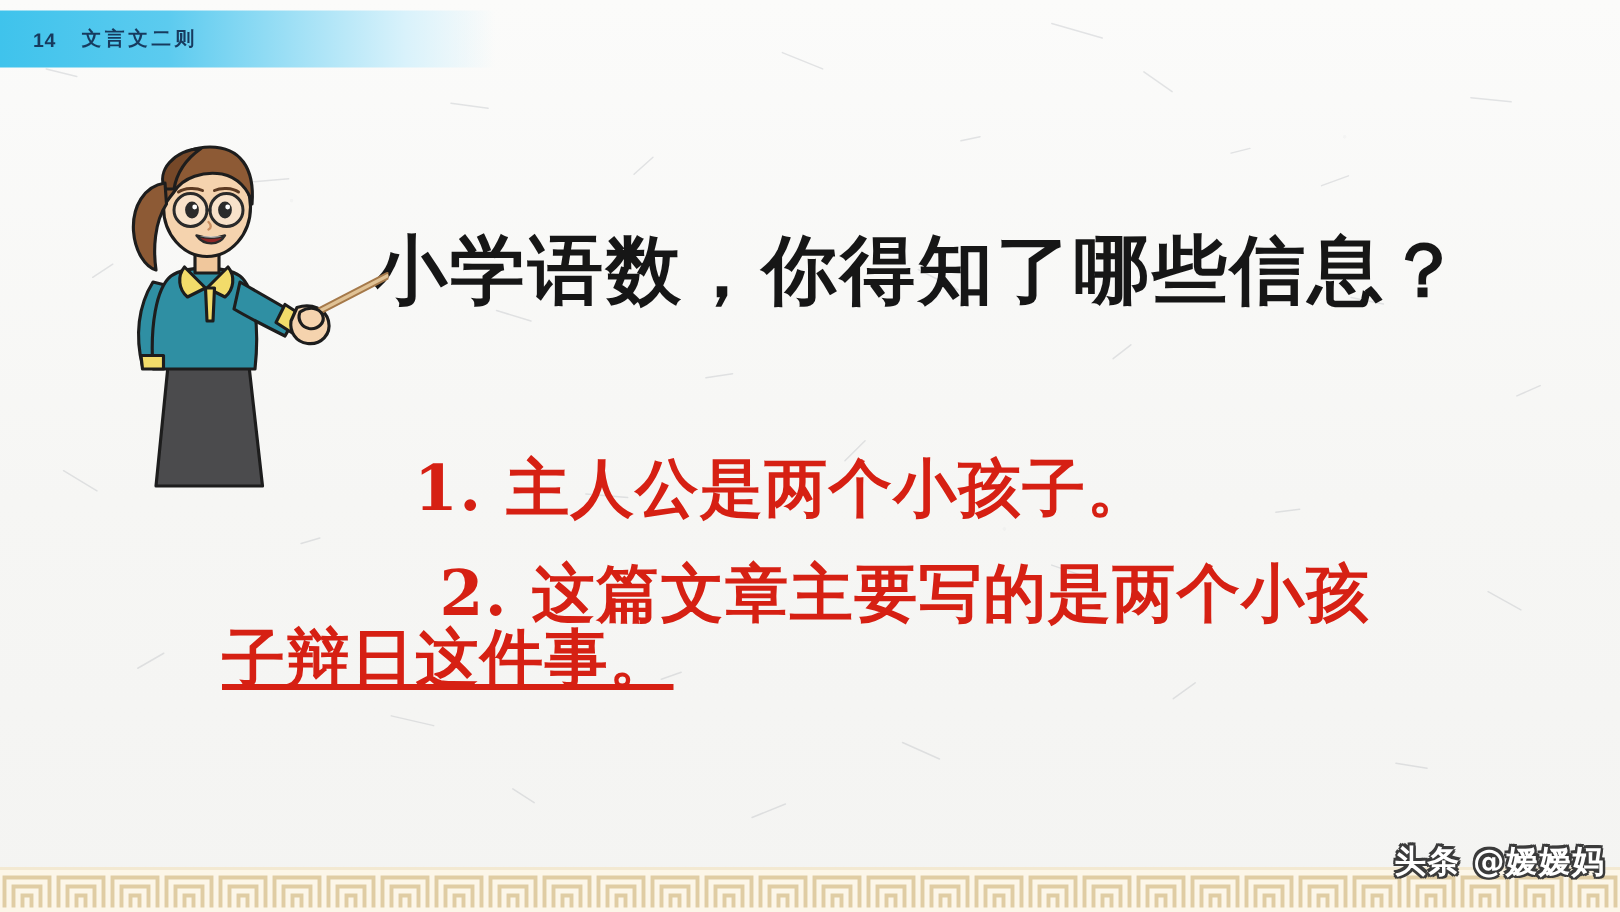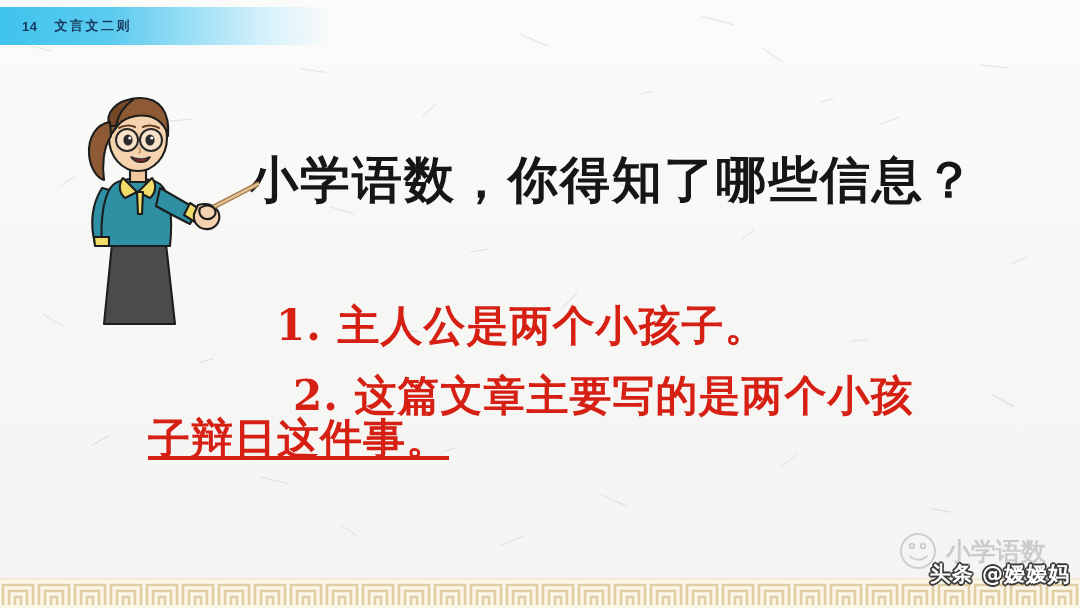--- a/index.html
+++ b/index.html
@@ -198,31 +198,20 @@
       </g>
     </svg>
   </div>
 
   <div class="question">小学语数，你得知了哪些信息？</div>
 
   <div class="answer answer-1">1. 主人公是两个小孩子。</div>
   <div class="answer answer-2">2. 这篇文章主要写的是两个小孩</div>
   <div class="answer answer-2b">子辩日这件事。</div>
 
-  <div class="wm-logo">
-    <svg viewBox="0 0 172 42" xmlns="http://www.w3.org/2000/svg">
-      <g fill="none" stroke="#7a7a7a" stroke-width="2">
-        <circle cx="24" cy="21" r="17"></circle>
-        <circle cx="18" cy="16" r="2.2"></circle>
-        <circle cx="29" cy="16" r="2.2"></circle>
-        <path d="M16 26 C20 31 28 31 33 26" stroke-linecap="round"></path>
-      </g>
-      <text x="52" y="30" font-family="DejaVu Sans, sans-serif" font-size="25" font-weight="700" fill="#6f6f6f">小学语数</text>
-    </svg>
-  </div>
 
   <div class="wm-text">头条 @嫒嫒妈</div>
 
   <div class="meander">
     <svg viewBox="0 0 1080 30" preserveAspectRatio="none" xmlns="http://www.w3.org/2000/svg">
       <defs>
         <pattern id="meanderPat" x="0" y="0" width="36" height="30" patternUnits="userSpaceOnUse">
           <g fill="none" stroke="#e0cda4" stroke-width="2.6">
             <path d="M3 27 L3 7 L33 7 L33 27"></path>
             <path d="M9 27 L9 13 L27 13 L27 27"></path>

